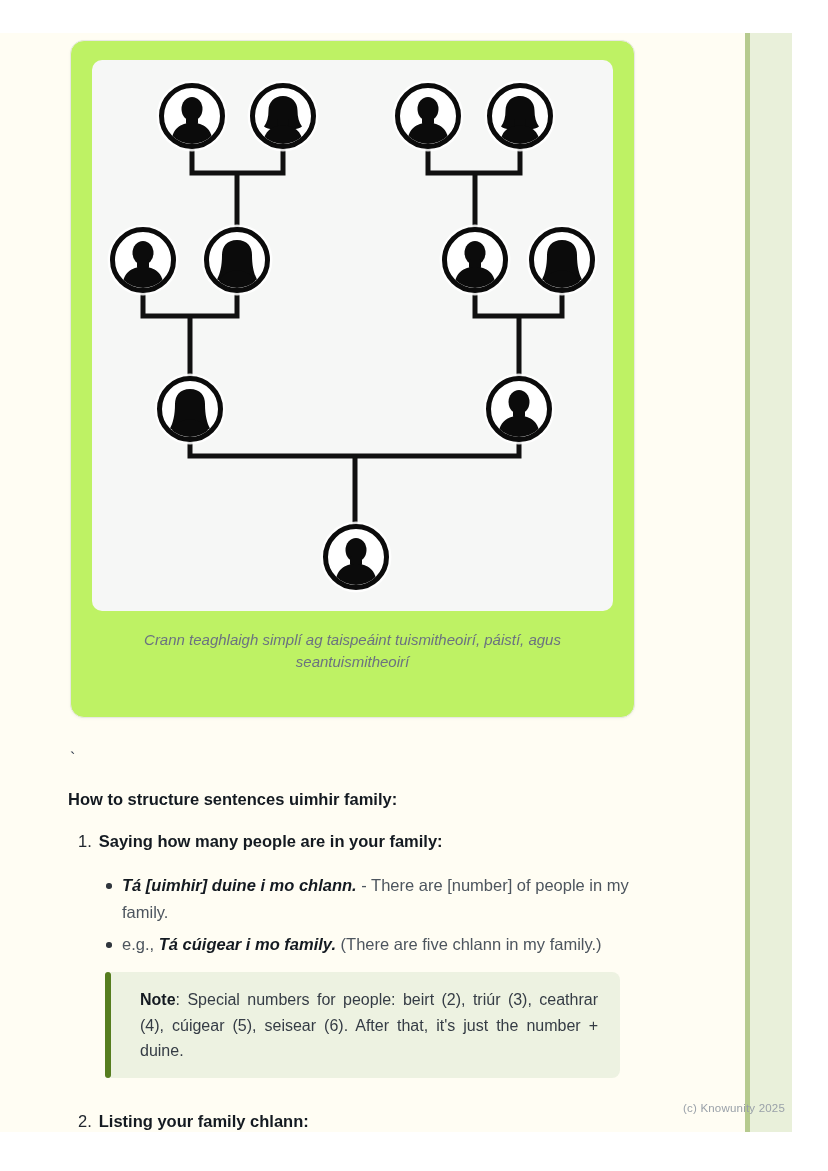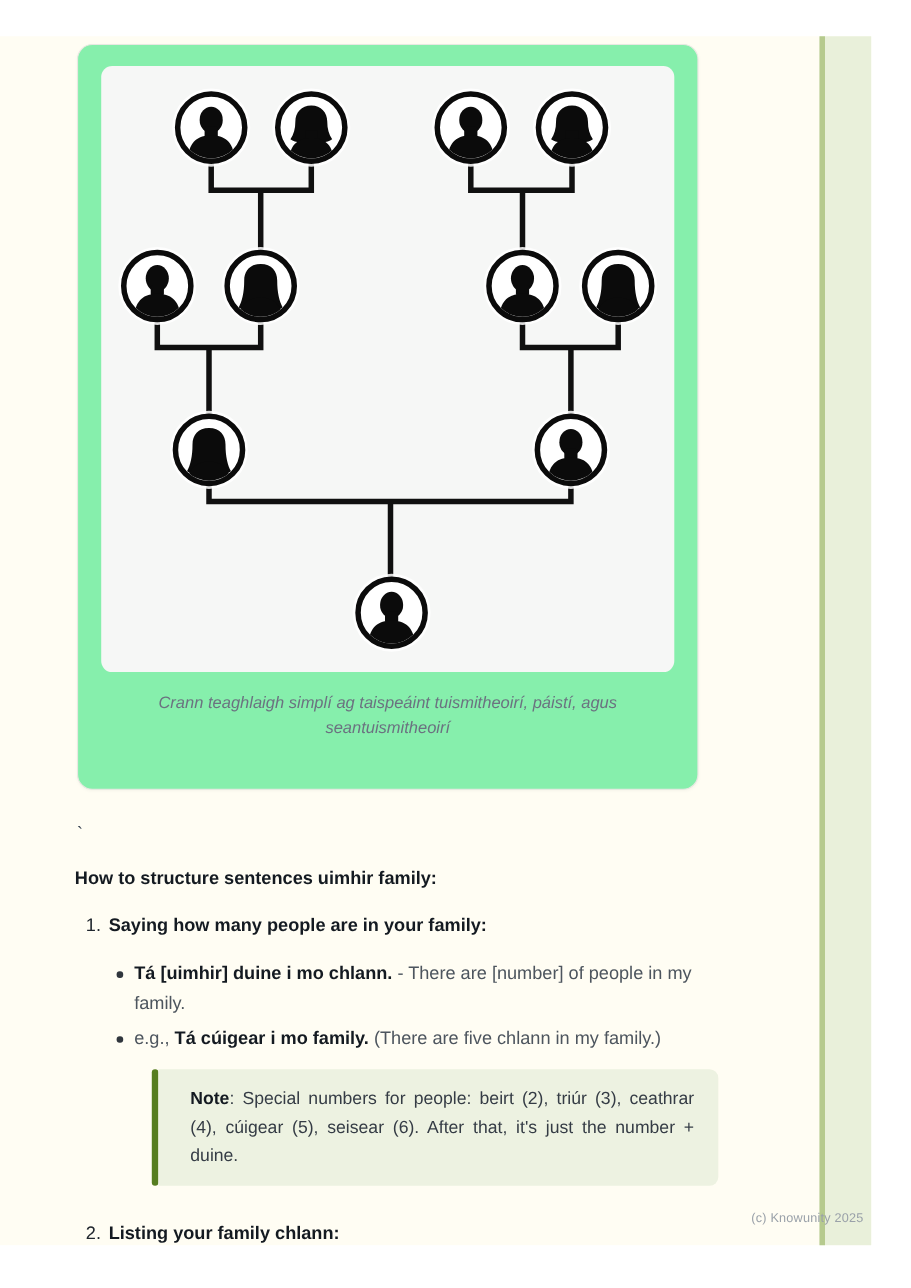--- a/index.html
+++ b/index.html
@@ -3,21 +3,21 @@
 <meta charset="utf-8">
 <style>
   html,body{margin:0;padding:0;background:#ffffff;}
   .canvas{position:relative;width:828px;height:1171px;background:#ffffff;overflow:hidden;
           font-family:"Liberation Sans","DejaVu Sans",sans-serif;}
   .page{position:absolute;left:0;top:33px;width:792px;height:1099px;background:#fffdf3;}
   .edge-strip{position:absolute;top:0;right:0;width:47px;height:100%;
               background:#e9f0da;border-left:5px solid #b6ca8e;box-sizing:border-box;}
   
   .figure-card{position:absolute;left:70px;top:40px;width:565px;height:678px;
-               background:#86efac;border:1px solid #e8e8e2;border-radius:14px;
+               background:#bef264;border:1px solid #e8e8e2;border-radius:14px;
                box-shadow:0 1px 3px rgba(0,0,0,0.04);box-sizing:border-box;}
   .figure-panel{position:absolute;left:21px;top:19px;width:521px;height:551px;
                 background:#f6f7f6;border-radius:10px;overflow:hidden;}
   .figure-panel svg{display:block;}
   .branch{stroke:#101010;stroke-width:5;fill:none;}
   .halo{fill:#ffffff;opacity:.85;}
   .ring{fill:#ffffff;stroke:#0b0b0b;stroke-width:5;}
   .sil{fill:#0b0b0b;}
   .figure-caption{position:absolute;left:40px;right:40px;top:588px;text-align:center;
                   font-style:italic;font-size:15px;line-height:22px;color:#6b7280;}
@@ -25,22 +25,22 @@
   .stray{position:absolute;left:70px;top:750px;font-size:16px;color:#374151;}
   .heading{position:absolute;left:68px;top:789px;font-size:16.5px;font-weight:700;
            color:#141a21;line-height:20px;}
   .olist{position:absolute;left:78px;font-size:16.5px;line-height:20px;color:#20262e;text-align:right;}
   .olist .num{font-weight:400;margin-right:7px;}
   .olist .lbl{font-weight:700;color:#141a21;}
   .bullet{position:absolute;left:102px;width:528px;font-size:16.5px;line-height:27px;color:#4d555e;}
   .bullet .dot{position:absolute;left:4px;top:11px;width:5.5px;height:5.5px;border-radius:50%;
                background:#30363d;}
   .bullet .btxt{margin-left:20px;}
-  .bullet b{color:#141a21;}
-  .note{position:absolute;left:138px;top:972px;width:515px;height:106px;display:flex;}
+  .bullet b{color:#141a21;font-style:italic;}
+  .note{position:absolute;left:105px;top:972px;width:515px;height:106px;display:flex;}
   .note-bar{width:6px;border-radius:3px;background:#567d1f;flex:0 0 6px;}
   .note-body{flex:1;background:#edf2e1;border-radius:0 8px 8px 0;box-sizing:border-box;
              padding:15px 22px 0 29px;font-size:16px;line-height:25.5px;color:#353c45;
              text-align:justify;}
   .note-body b{color:#141a21;}
   .watermark{position:absolute;left:683px;top:1102px;font-size:11.5px;color:#9aa1a9;
              letter-spacing:.2px;}
 </style>
 </head>
 <body>

